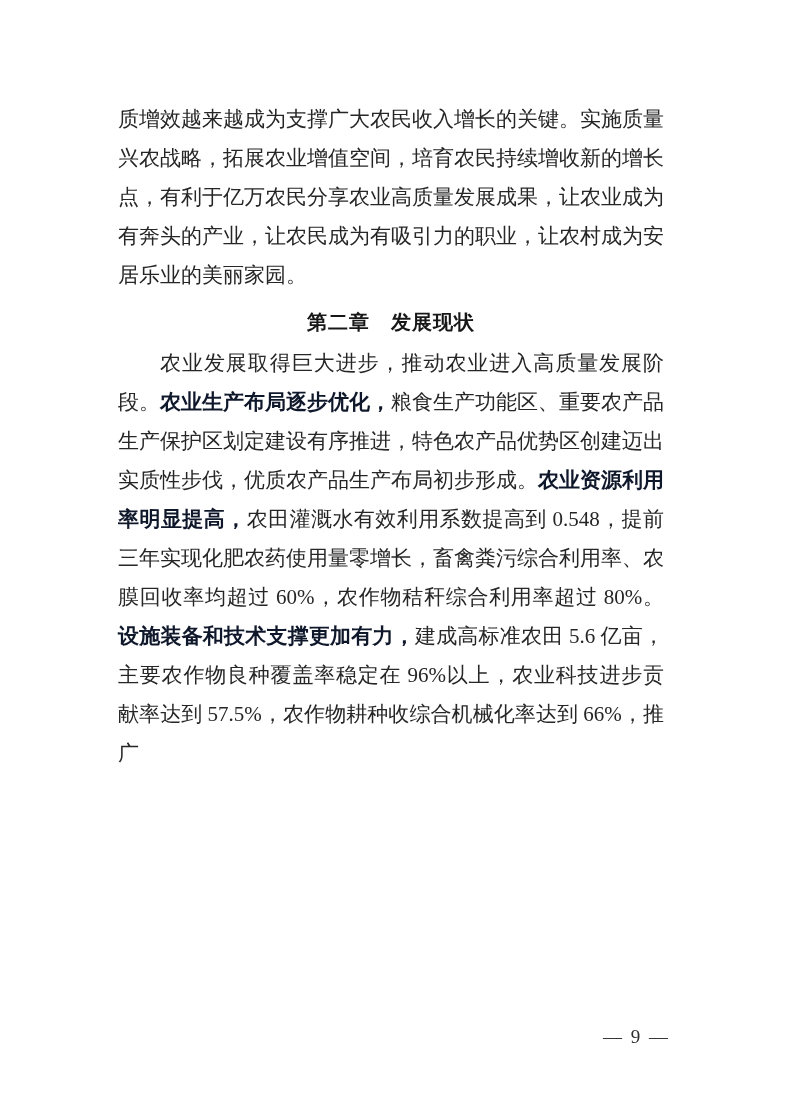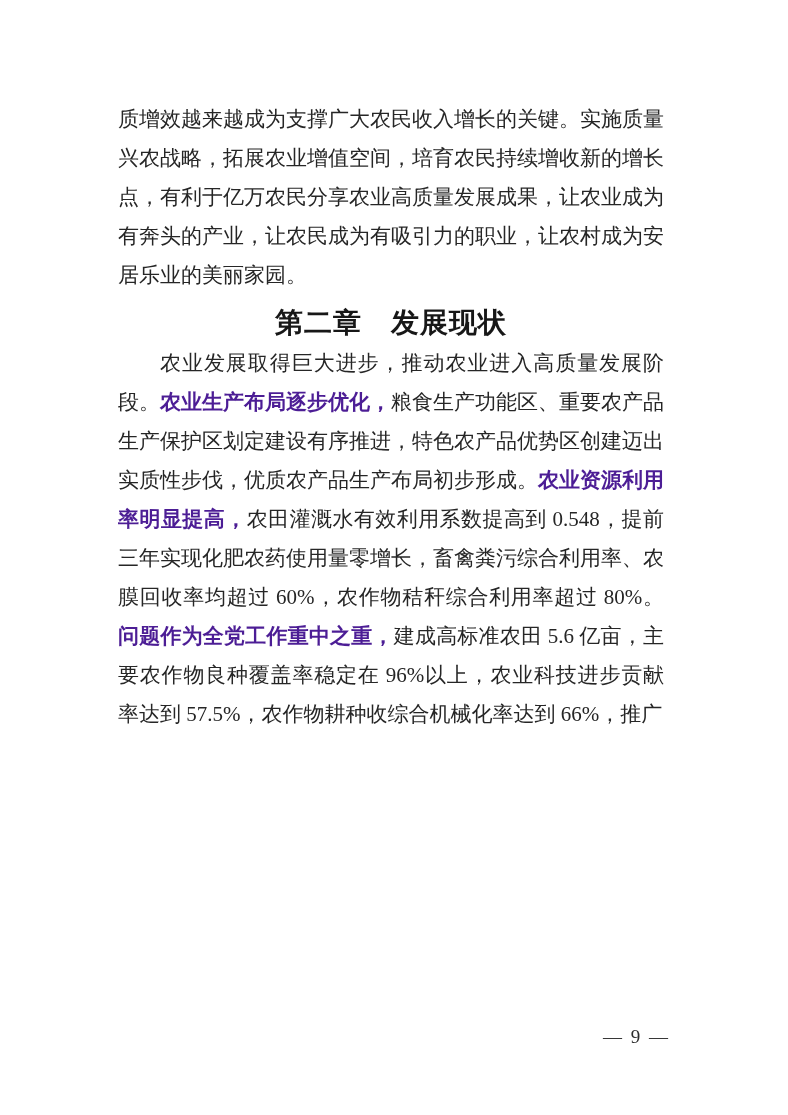--- a/index.html
+++ b/index.html
@@ -30,26 +30,26 @@
     text-justify: inter-character;
     letter-spacing: 0px;
     color: #262626;
     word-break: break-all;
   }
   .para.indent {
     text-indent: 2em;
   }
   .para b {
     font-weight: bold;
-    color: #4c1d95;
+    color: #0f172a;
   }
   .chapter-heading {
     margin: 8px 0 2px 0;
     font-family: "Liberation Sans", "DejaVu Sans", sans-serif;
-    font-size: 28px;
+    font-size: 20px;
     line-height: 39px;
     font-weight: bold;
     text-align: center;
     color: #171717;
     letter-spacing: 1px;
   }
   .footer {
     position: absolute;
     top: 1026px;
     right: 118px;
@@ -61,16 +61,16 @@
     white-space: nowrap;
   }
 </style>
 </head>
 <body>
 
 <div class="page">
   <div class="content">
       <p class="para"><span>质增效越来越成为支撑广大农民收入增长的关键。实施质量兴农战略，拓展农业增值空间，培育农民持续增收新的增长点，有利于亿万农民分享农业高质量发展成果，让农业成为有奔头的产业，让农民成为有吸引力的职业，让农村成为安居乐业的美丽家园。</span></p>
       <h2 class="chapter-heading">第二章　发展现状</h2>
-      <p class="para indent"><span>农业发展取得巨大进步，推动农业进入高质量发展阶段。</span><b>农业生产布局逐步优化，</b><span>粮食生产功能区、重要农产品生产保护区划定建设有序推进，特色农产品优势区创建迈出实质性步伐，优质农产品生产布局初步形成。</span><b>农业资源利用率明显提高，</b><span>农田灌溉水有效利用系数提高到 0.548，提前三年实现化肥农药使用量零增长，畜禽粪污综合利用率、农膜回收率均超过 60%，农作物秸秆综合利用率超过 80%。</span><b>问题作为全党工作重中之重，</b><span>建成高标准农田 5.6 亿亩，主要农作物良种覆盖率稳定在 96%以上，农业科技进步贡献率达到 57.5%，农作物耕种收综合机械化率达到 66%，推广</span></p>
+      <p class="para indent"><span>农业发展取得巨大进步，推动农业进入高质量发展阶段。</span><b>农业生产布局逐步优化，</b><span>粮食生产功能区、重要农产品生产保护区划定建设有序推进，特色农产品优势区创建迈出实质性步伐，优质农产品生产布局初步形成。</span><b>农业资源利用率明显提高，</b><span>农田灌溉水有效利用系数提高到 0.548，提前三年实现化肥农药使用量零增长，畜禽粪污综合利用率、农膜回收率均超过 60%，农作物秸秆综合利用率超过 80%。</span><b>设施装备和技术支撑更加有力，</b><span>建成高标准农田 5.6 亿亩，主要农作物良种覆盖率稳定在 96%以上，农业科技进步贡献率达到 57.5%，农作物耕种收综合机械化率达到 66%，推广</span></p>
     </div>
   <div class="footer">— 9 —</div>
 </div>
 
 </body></html>

